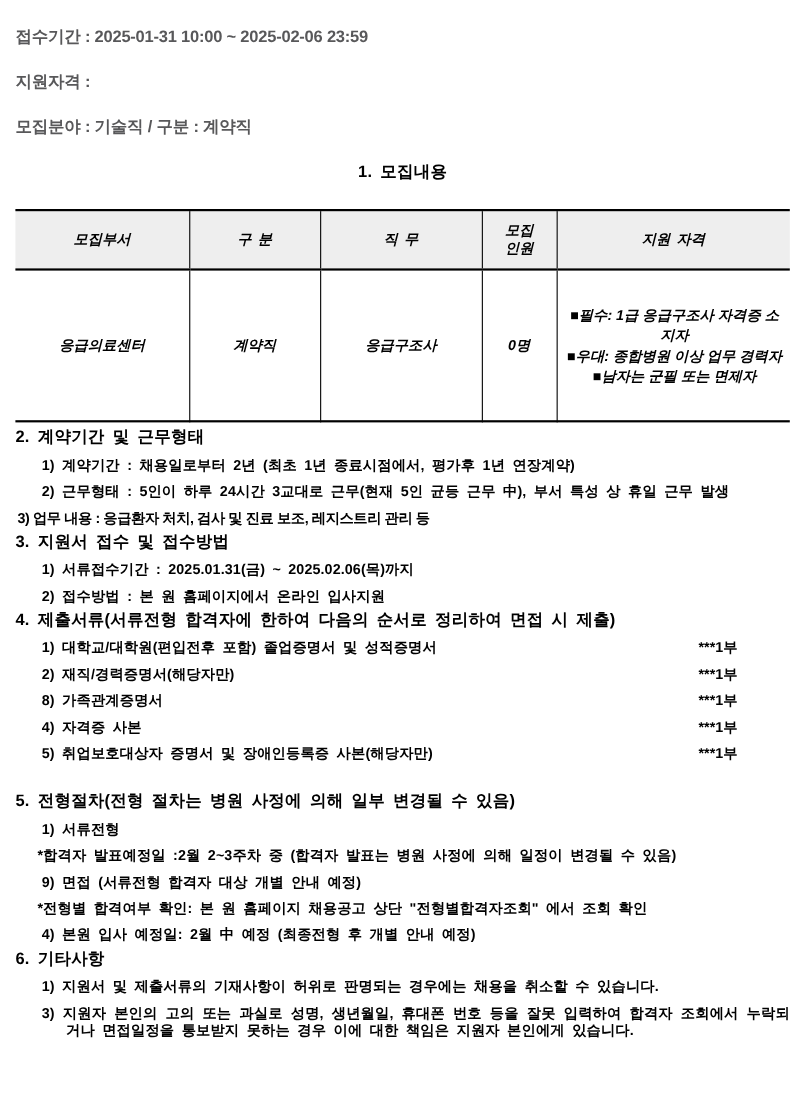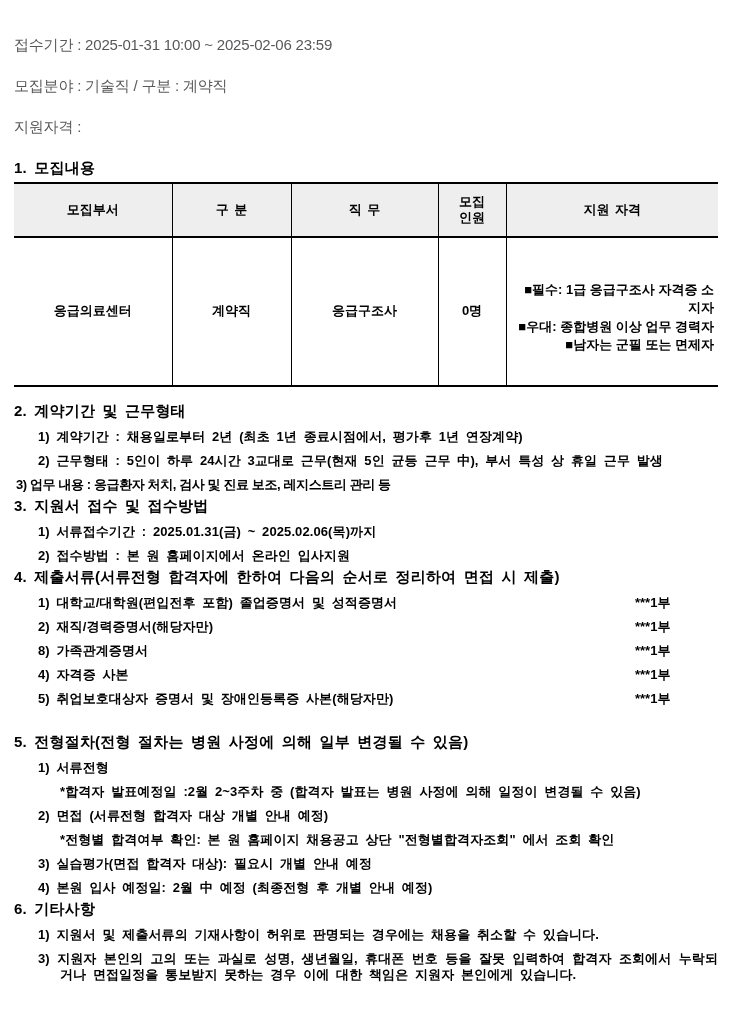--- a/index.html
+++ b/index.html
@@ -7,44 +7,45 @@
     width: 732px;
     font-family: "Liberation Sans", sans-serif;
     color: #000;
   }
   .page { padding: 20px 14px 8px 14px; box-sizing: border-box; width: 732px; }
 
   
   .meta-line {
     color: #58585a;
     font-size: 15px;
-    font-weight: 400;
-    margin: 16px 0 22px 0;
+    font-weight: 700;
+    margin: 4px 0 22px 0;
     letter-spacing: -0.2px;
   }
 
   
   .sec-title {
     font-size: 15px;
     font-weight: 700;
     color: #000;
     margin: 0;
     word-spacing: 3px;
     letter-spacing: 0.2px;
   }
-  .sec-title.first { margin-top: 18px; }
+  .sec-title.first { margin-top: 18px; text-align: center; }
 
   
   table.recruit {
     width: 704px;
     border-collapse: collapse;
     table-layout: fixed;
     border-top: 2px solid #000;
     border-bottom: 2px solid #000;
-    margin-top: 4px;
+    margin-top: 24px;
+    font-style: italic;
   }
   table.recruit th {
     background: #eeeeee;
     border-bottom: 2px solid #000;
     font-size: 13px;
     font-weight: 700;
     height: 50px;
     text-align: center;
     vertical-align: middle;
     white-space: pre-line;
@@ -54,44 +55,44 @@
   table.recruit td {
     font-size: 13px;
     font-weight: 700;
     text-align: center;
     vertical-align: middle;
     height: 119px;
     line-height: 1.4;
   }
   table.recruit th + th, table.recruit td + td { border-left: 1px solid #000; }
   table.recruit td.qual {
-    text-align: right;
-    padding: 20px 4px 8px 6px;
+    text-align: center;
+    padding: 9px 4px 8px 6px;
   }
   td.qual .qual-line { margin: 0; }
 
   
   .sec { margin: 0; }
-  .gap-s  { margin-top: 15px; }
+  .gap-s  { margin-top: 4px; }
   .gap-m  { margin-top: 4px; }
   .gap-l  { margin-top: 26px; }
   .item {
     font-size: 13px;
     font-weight: 700;
     line-height: 16px;
     margin: 8px 0 0 24px;
     word-spacing: 3px;
     letter-spacing: 0.1px;
   }
   .item.condensed {
     margin-left: 2px;
     word-spacing: 0;
     letter-spacing: -0.4px;
   }
-  .item.sub { margin-left: 46px; }
+  .item.sub { margin-left: 20px; }
   .item.hang {
     padding-left: 22px;
     text-indent: -22px;
     text-align: justify;
   }
   
   .doc-row { display: flex; width: 680px; margin: 8px 0 0 24px; }
   .doc-row .lbl {
     flex: 1 1 auto;
     font-size: 13px; font-weight: 700; line-height: 16px;
@@ -103,22 +104,22 @@
     text-align: left;
   }
 </style>
 </head>
 <body>
 
 <div class="page">
 
   <div>
     <p class="meta-line">접수기간 : 2025-01-31 10:00 ~ 2025-02-06 23:59</p>
+    <p class="meta-line">지원자격 :</p>
     <p class="meta-line">모집분야 : 기술직 / 구분 : 계약직</p>
-    <p class="meta-line">지원자격 :</p>
   </div>
 
   <div class="sec">
     <h2 class="sec-title first">1. 모집내용</h2>
     <table class="recruit">
       <colgroup>
         <col style="width:158px">
           <col style="width:119px">
           <col style="width:147px">
           <col style="width:68px">
@@ -184,23 +185,22 @@
     <div class="doc-row">
       <span class="lbl">5) 취업보호대상자 증명서 및 장애인등록증 사본(해당자만)</span>
       <span class="copies">***1부</span>
     </div>
   </div>
 
   <div class="sec gap-l">
     <h2 class="sec-title">5. 전형절차(전형 절차는 병원 사정에 의해 일부 변경될 수 있음)</h2>
     <p class="item">1) 서류전형</p>
     <p class="item sub">*합격자 발표예정일 :2월 2~3주차 중 (합격자 발표는 병원 사정에 의해 일정이 변경될 수 있음)</p>
-    <p class="item">2) 면접 (서류전형 합격자 대상 개별 안내 예정)</p>
+    <p class="item">9) 면접 (서류전형 합격자 대상 개별 안내 예정)</p>
     <p class="item sub">*전형별 합격여부 확인: 본 원 홈페이지 채용공고 상단 "전형별합격자조회" 에서 조회 확인</p>
-    <p class="item">3) 실습평가(면접 합격자 대상): 필요시 개별 안내 예정</p>
     <p class="item">4) 본원 입사 예정일: 2월 中 예정 (최종전형 후 개별 안내 예정)</p>
   </div>
 
   <div class="sec gap-m">
     <h2 class="sec-title">6. 기타사항</h2>
     <p class="item">1) 지원서 및 제출서류의 기재사항이 허위로 판명되는 경우에는 채용을 취소할 수 있습니다.</p>
     <p class="item hang">3) 지원자 본인의 고의 또는 과실로 성명, 생년월일, 휴대폰 번호 등을 잘못 입력하여 합격자 조회에서 누락되거나 면접일정을 통보받지 못하는 경우 이에 대한 책임은 지원자 본인에게 있습니다.</p>
 
   </div>
 

